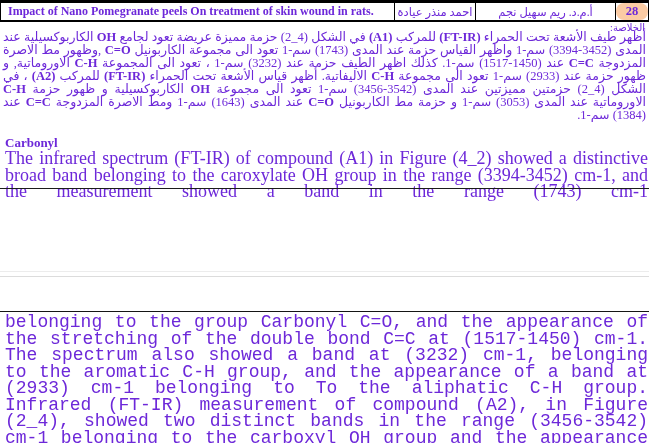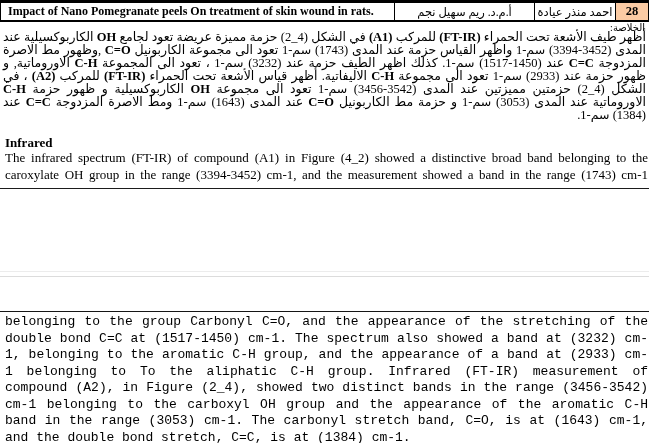--- a/index.html
+++ b/index.html
@@ -1,21 +1,21 @@
 <!DOCTYPE html>
 <html lang="en"><head>
 <meta charset="utf-8">
 <style>
   html,body{margin:0;padding:0;background:#fff;}
   .page{
     position:relative;
     width:649px;height:443px;
     background:#ffffff;
     font-family:"Liberation Serif","DejaVu Sans",serif;
-    color:#000000;
+    color:#6d28d9;
     overflow:hidden;
   }
   
   .hdr{
     position:absolute;top:0;left:0;width:649px;
     display:flex;box-sizing:border-box;
     border-top:3px solid #000;
     border-bottom:2px solid #000;
     border-left:1px solid #000;
     border-right:1px solid #000;
@@ -39,69 +39,70 @@
   }
   .hdr-name2{
     width:140px;justify-content:center;
     font-size:11.5px;direction:rtl;
     border-right:1px solid #000;
   }
   .hdr-pagenum{
     width:32px;justify-content:center;
     font-weight:bold;font-size:12.5px;
     background:#fbcba4;
+    border-radius:8px;
   }
   
   .ar-heading{
     position:absolute;top:22px;right:4px;
     direction:rtl;font-weight:normal;font-size:10px;
   }
   .ar-body{
     position:absolute;top:31px;left:3px;right:3px;
     direction:rtl;unicode-bidi:embed;
     text-align:justify;
     font-size:12.5px;line-height:13px;
   }
   .ar-body b{font-family:"Liberation Serif",serif;}
   
   .en-heading{
     position:absolute;top:135px;left:5px;
     font-weight:bold;font-size:13px;
   }
   .en-para{
     position:absolute;left:5px;right:1px;
-    font-size:13px;line-height:16.5px;
+    font-size:18px;line-height:16.5px;
     text-align:justify;
   }
   .en-para-1{top:150px;text-align-last:justify;}
   .en-para-2{top:314px;font-family:Liberation Mono, monospace;}
   
   .rule{position:absolute;left:0;width:649px;height:0;}
   .rule-black-1{top:188px;border-top:1.4px solid #1b1b1b;}
   .rule-gray-1 {top:271px;border-top:1.5px solid #ececec;}
   .rule-gray-2 {top:276px;border-top:1.5px solid #dcdcdc;}
   .rule-black-2{top:311px;border-top:1.6px solid #151515;}
 </style>
 </head>
 <body>
 
 <div class="page">
 
   <div class="hdr">
     <div class="hdr-cell hdr-title">Impact of Nano Pomegranate peels On treatment of skin wound in rats.</div>
+    <div class="hdr-cell hdr-name1">احمد منذر عيادة</div>
     <div class="hdr-cell hdr-name2">أ.م.د. ريم سهيل نجم</div>
-    <div class="hdr-cell hdr-name1">احمد منذر عيادة</div>
     <div class="hdr-cell hdr-pagenum" style="background: rgb(251, 203, 164);">28</div>
   </div>
 
   <div class="ar-heading">الخلاصة:</div>
 
   <div class="ar-body"><span>أظهر طيف الأشعة تحت الحمراء </span><b>(FT-IR)</b><span> للمركب </span><b>(A1)</b><span> في الشكل (4_2) حزمة مميزة عريضة تعود لجامع </span><b>OH</b><span> الكاربوكسيلية عند المدى (3452-3394) سم-1 واظهر القياس حزمة عند المدى (1743) سم-1 تعود الى مجموعة الكاربونيل </span><b>C=O</b><span> ,وظهور مط الاصرة المزدوجة </span><b>C=C</b><span> عند (1450-1517) سم-1. كذلك اظهر الطيف حزمة عند (3232) سم-1 ، تعود الى المجموعة </span><b>C-H</b><span> الاوروماتية, و ظهور حزمة عند (2933) سم-1 تعود الى مجموعة </span><b>C-H</b><span> الاليفاتية. أظهر قياس الأشعة تحت الحمراء </span><b>(FT-IR)</b><span> للمركب </span><b>(A2)</b><span> ، في الشكل (4_2) حزمتين مميزتين عند المدى (3542-3456) سم-1 تعود الى مجموعة </span><b>OH</b><span> الكاربوكسيلية و ظهور حزمة </span><b>C-H</b><span> الاوروماتية عند المدى (3053) سم-1 و حزمة مط الكاربونيل </span><b>C=O</b><span> عند المدى (1643) سم-1 ومط الاصرة المزدوجة </span><b>C=C</b><span> عند (1384) سم-1.</span></div>
 
-  <div class="en-heading">Infrared</div>
+  <div class="en-heading">Carbonyl</div>
 
   <div class="en-para en-para-1">The infrared spectrum (FT-IR) of compound (A1) in Figure (4_2) showed a distinctive broad band belonging to the caroxylate OH group in the range (3394-3452) cm-1, and the measurement showed a band in the range (1743) cm-1</div>
 
   <div class="rule rule-black-1"></div>
   <div class="rule rule-gray-1"></div>
   <div class="rule rule-gray-2"></div>
   <div class="rule rule-black-2"></div>
 
   <div class="en-para en-para-2">belonging to the group Carbonyl C=O, and the appearance of the stretching of the double bond C=C at (1517-1450) cm-1. The spectrum also showed a band at (3232) cm-1, belonging to the aromatic C-H group, and the appearance of a band at (2933) cm-1 belonging to To the aliphatic C-H group. Infrared (FT-IR) measurement of compound (A2), in Figure (2_4), showed two distinct bands in the range (3456-3542) cm-1 belonging to the carboxyl OH group and the appearance of the aromatic C-H band in the range (3053) cm-1. The carbonyl stretch band, C=O, is at (1643) cm-1, and the double bond stretch, C=C, is at (1384) cm-1.</div>
 

